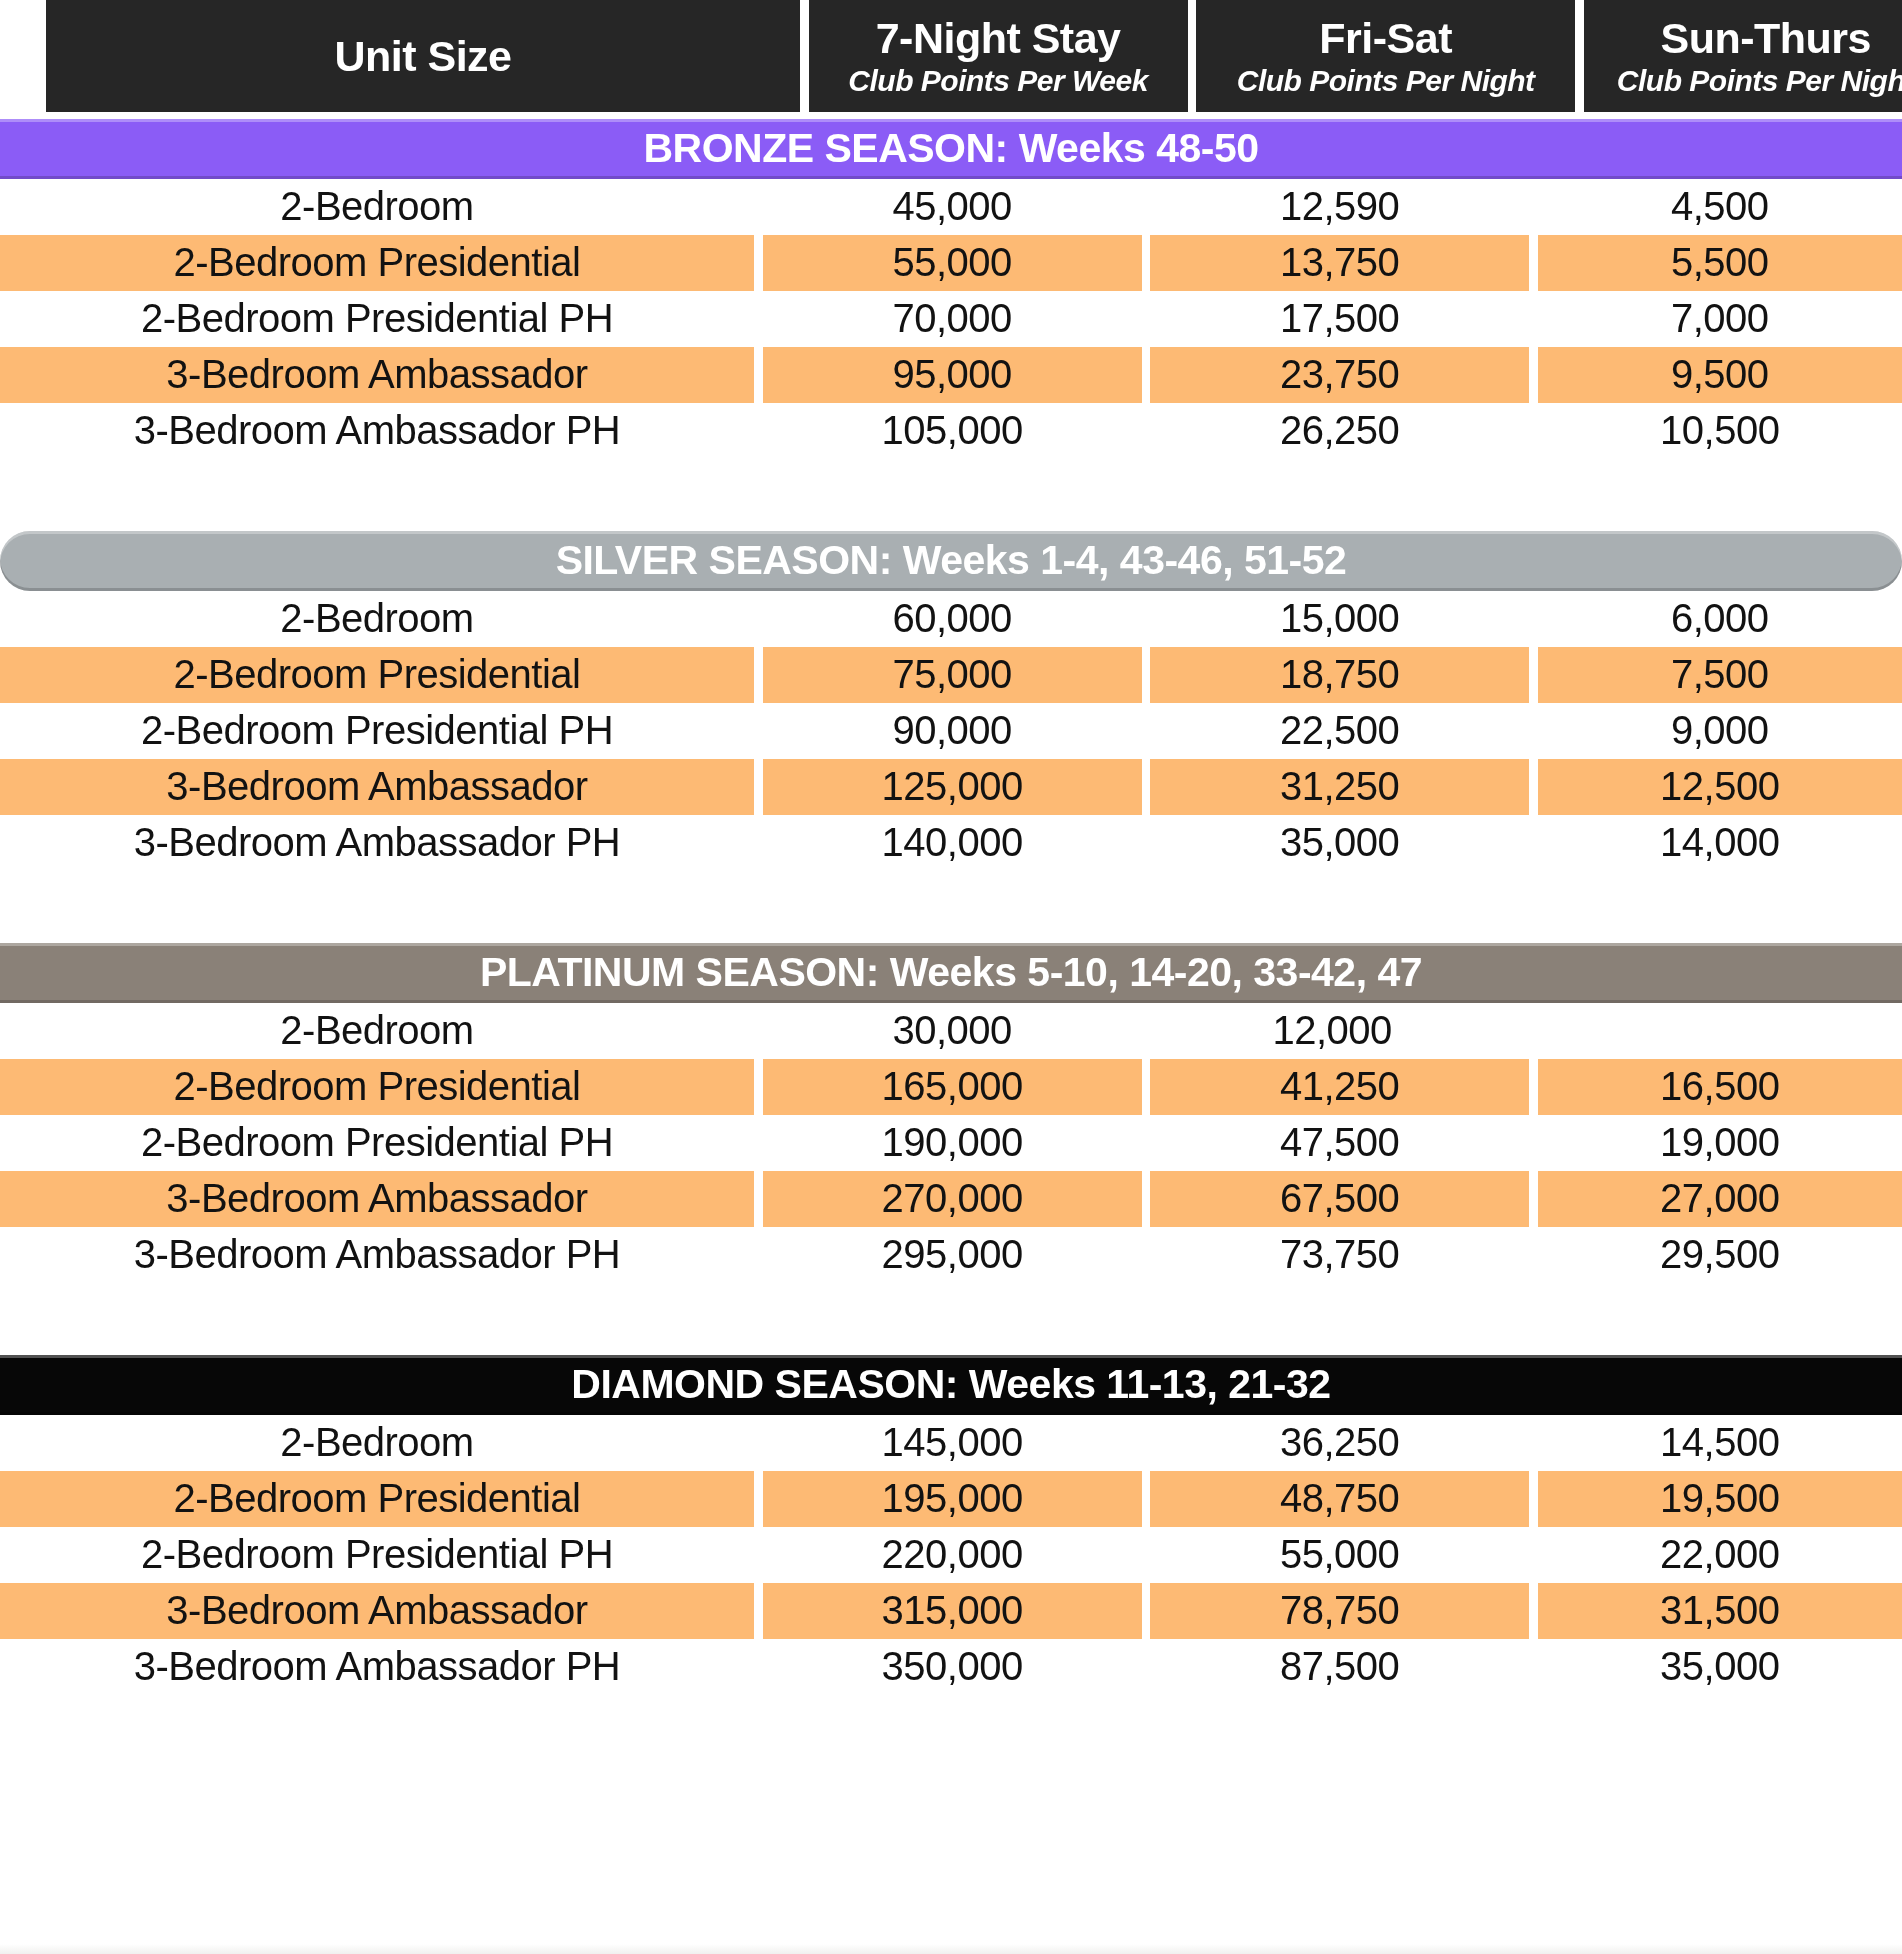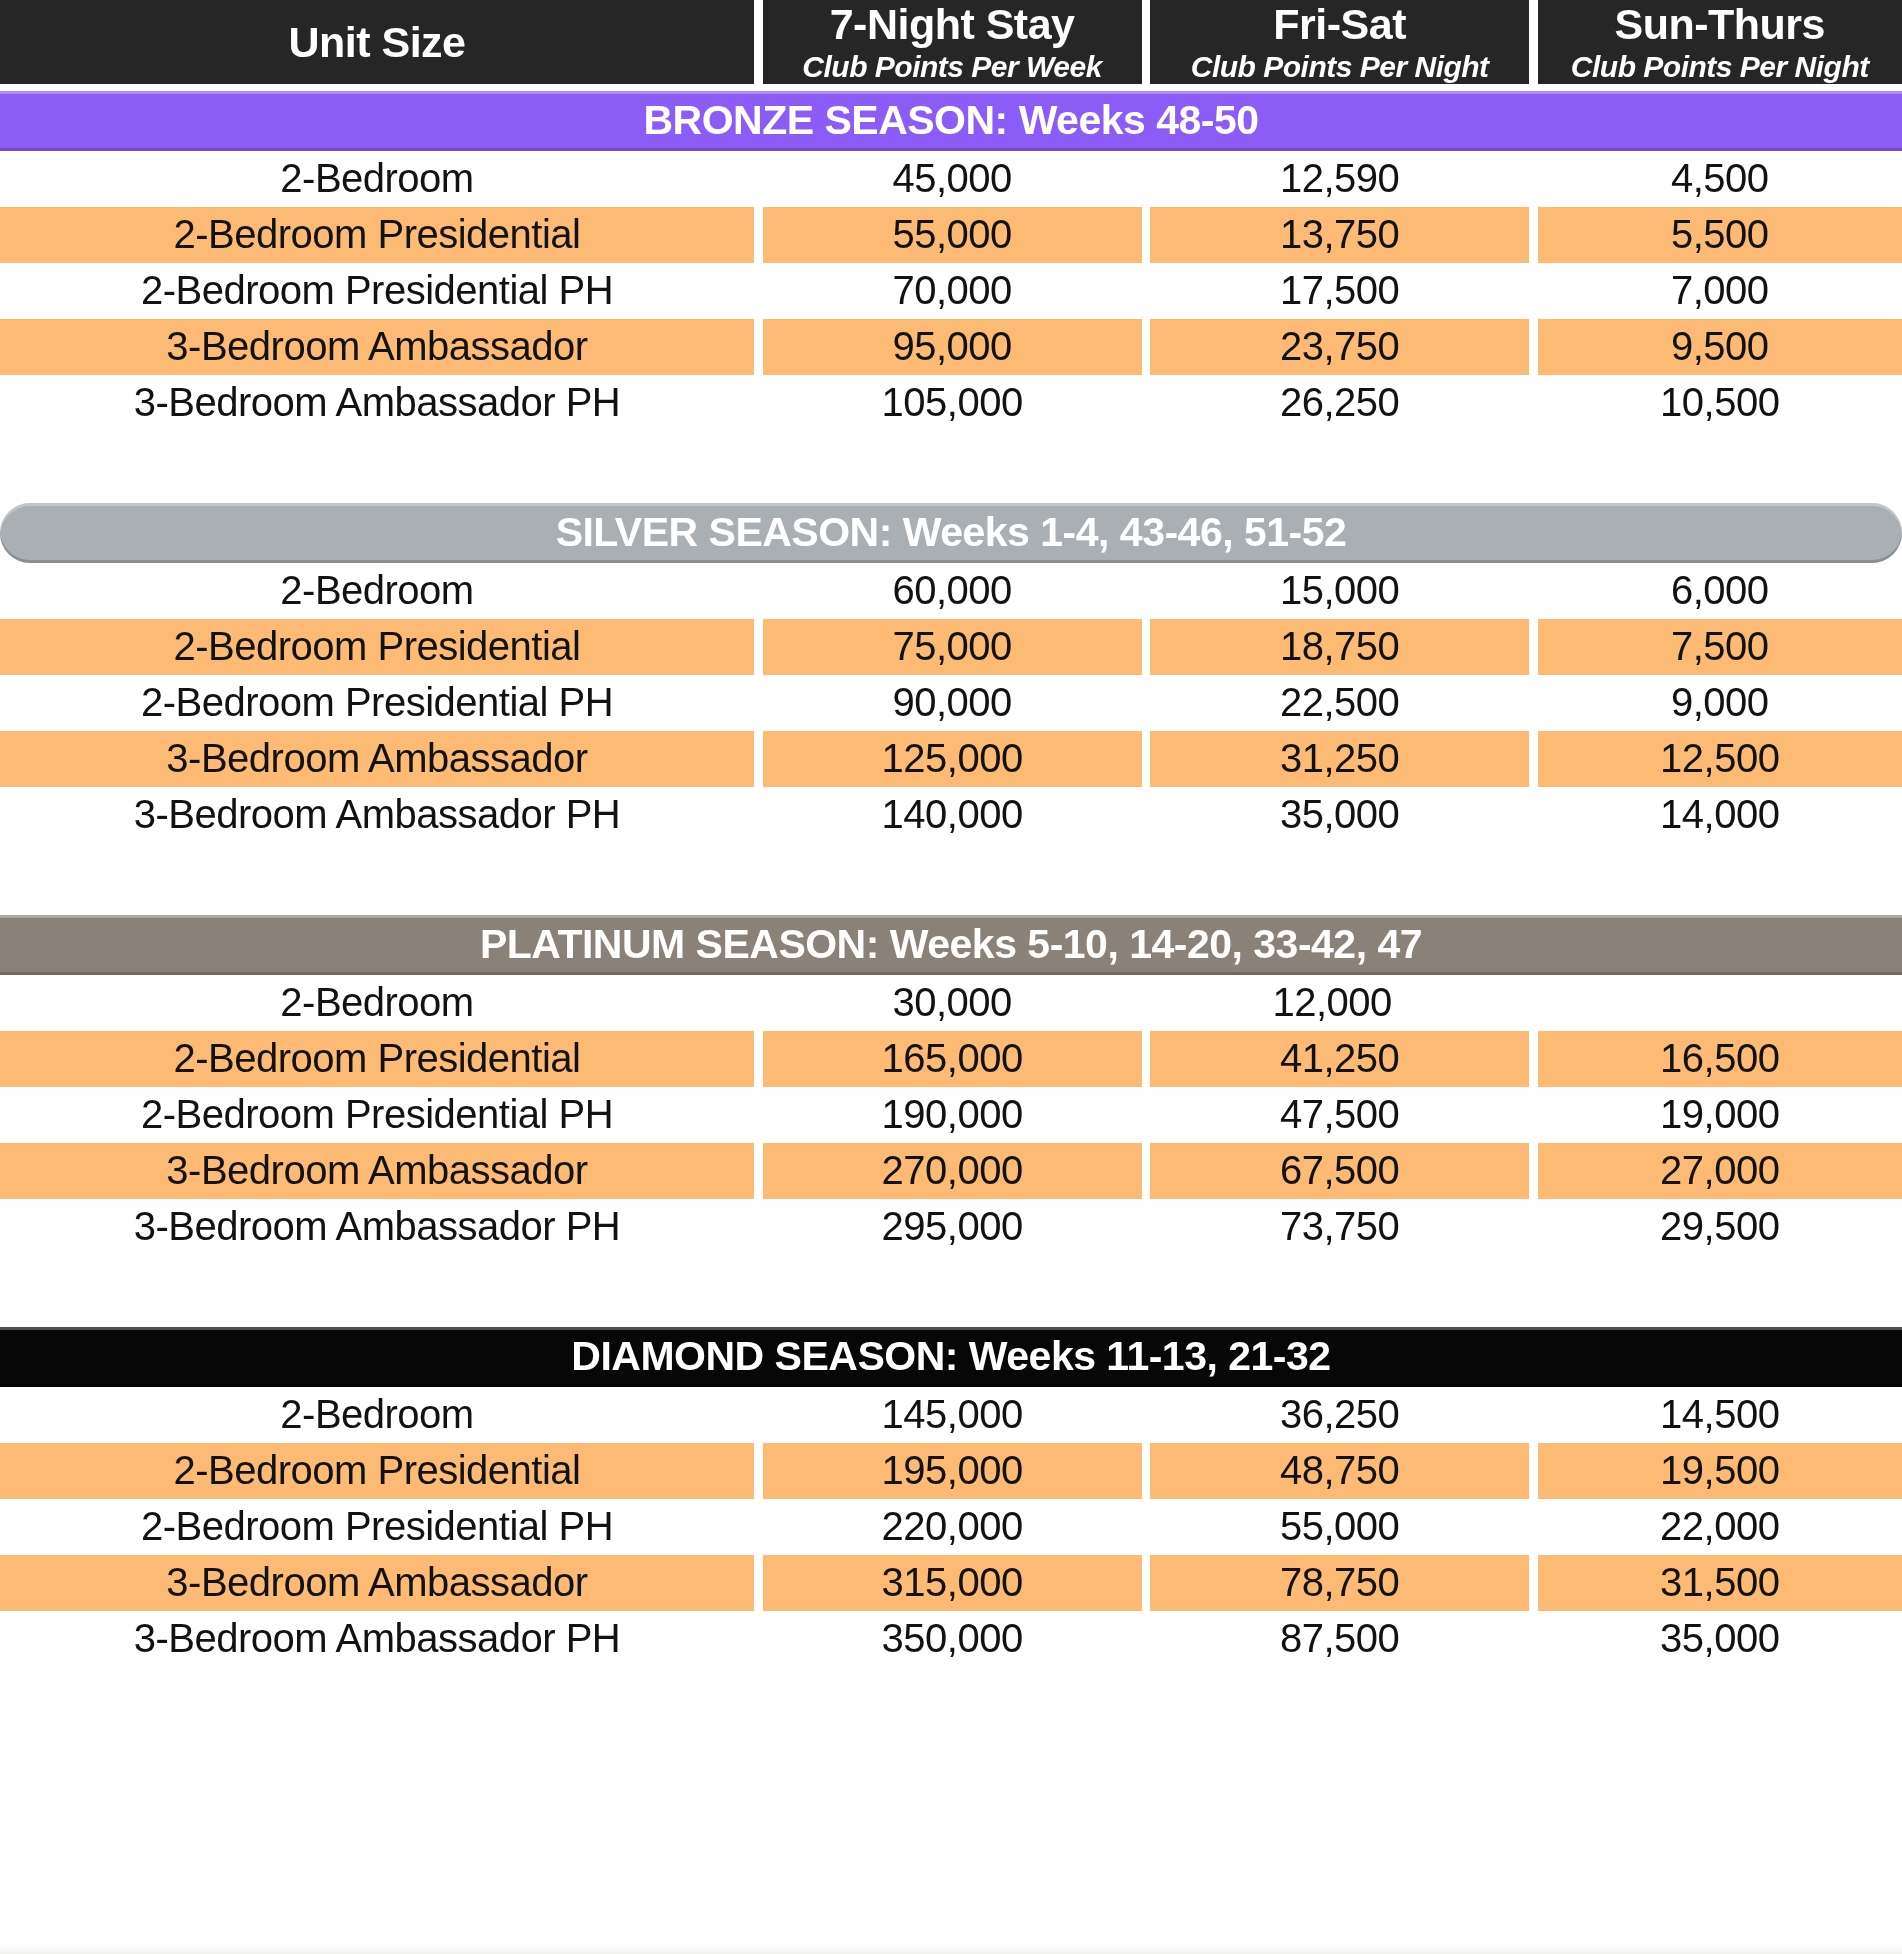--- a/index.html
+++ b/index.html
@@ -5,21 +5,21 @@
   html,body{margin:0;padding:0;background:#ffffff;}
   .page{
     position:relative;
     width:1902px;height:1955px;
     background:#ffffff;
     font-family:"Liberation Sans", sans-serif;
     overflow:hidden;
   }
   
   .hdr{
-    display:flex;gap:8.6px;height:84px;
+    display:flex;gap:8.6px;height:112px;padding-left:46px;
   }
   .hdr-cell{
     background:#262626;color:#ffffff;
     display:flex;flex-direction:column;justify-content:center;align-items:center;
     line-height:1.08;
   }
   .hdr-title{font-size:43px;font-weight:bold;letter-spacing:-0.5px;}
   .hdr-sub{font-size:30px;font-weight:bold;font-style:italic;margin-top:3.8px;letter-spacing:-0.5px;}
   
   .c0{flex:0 0 754px;}

